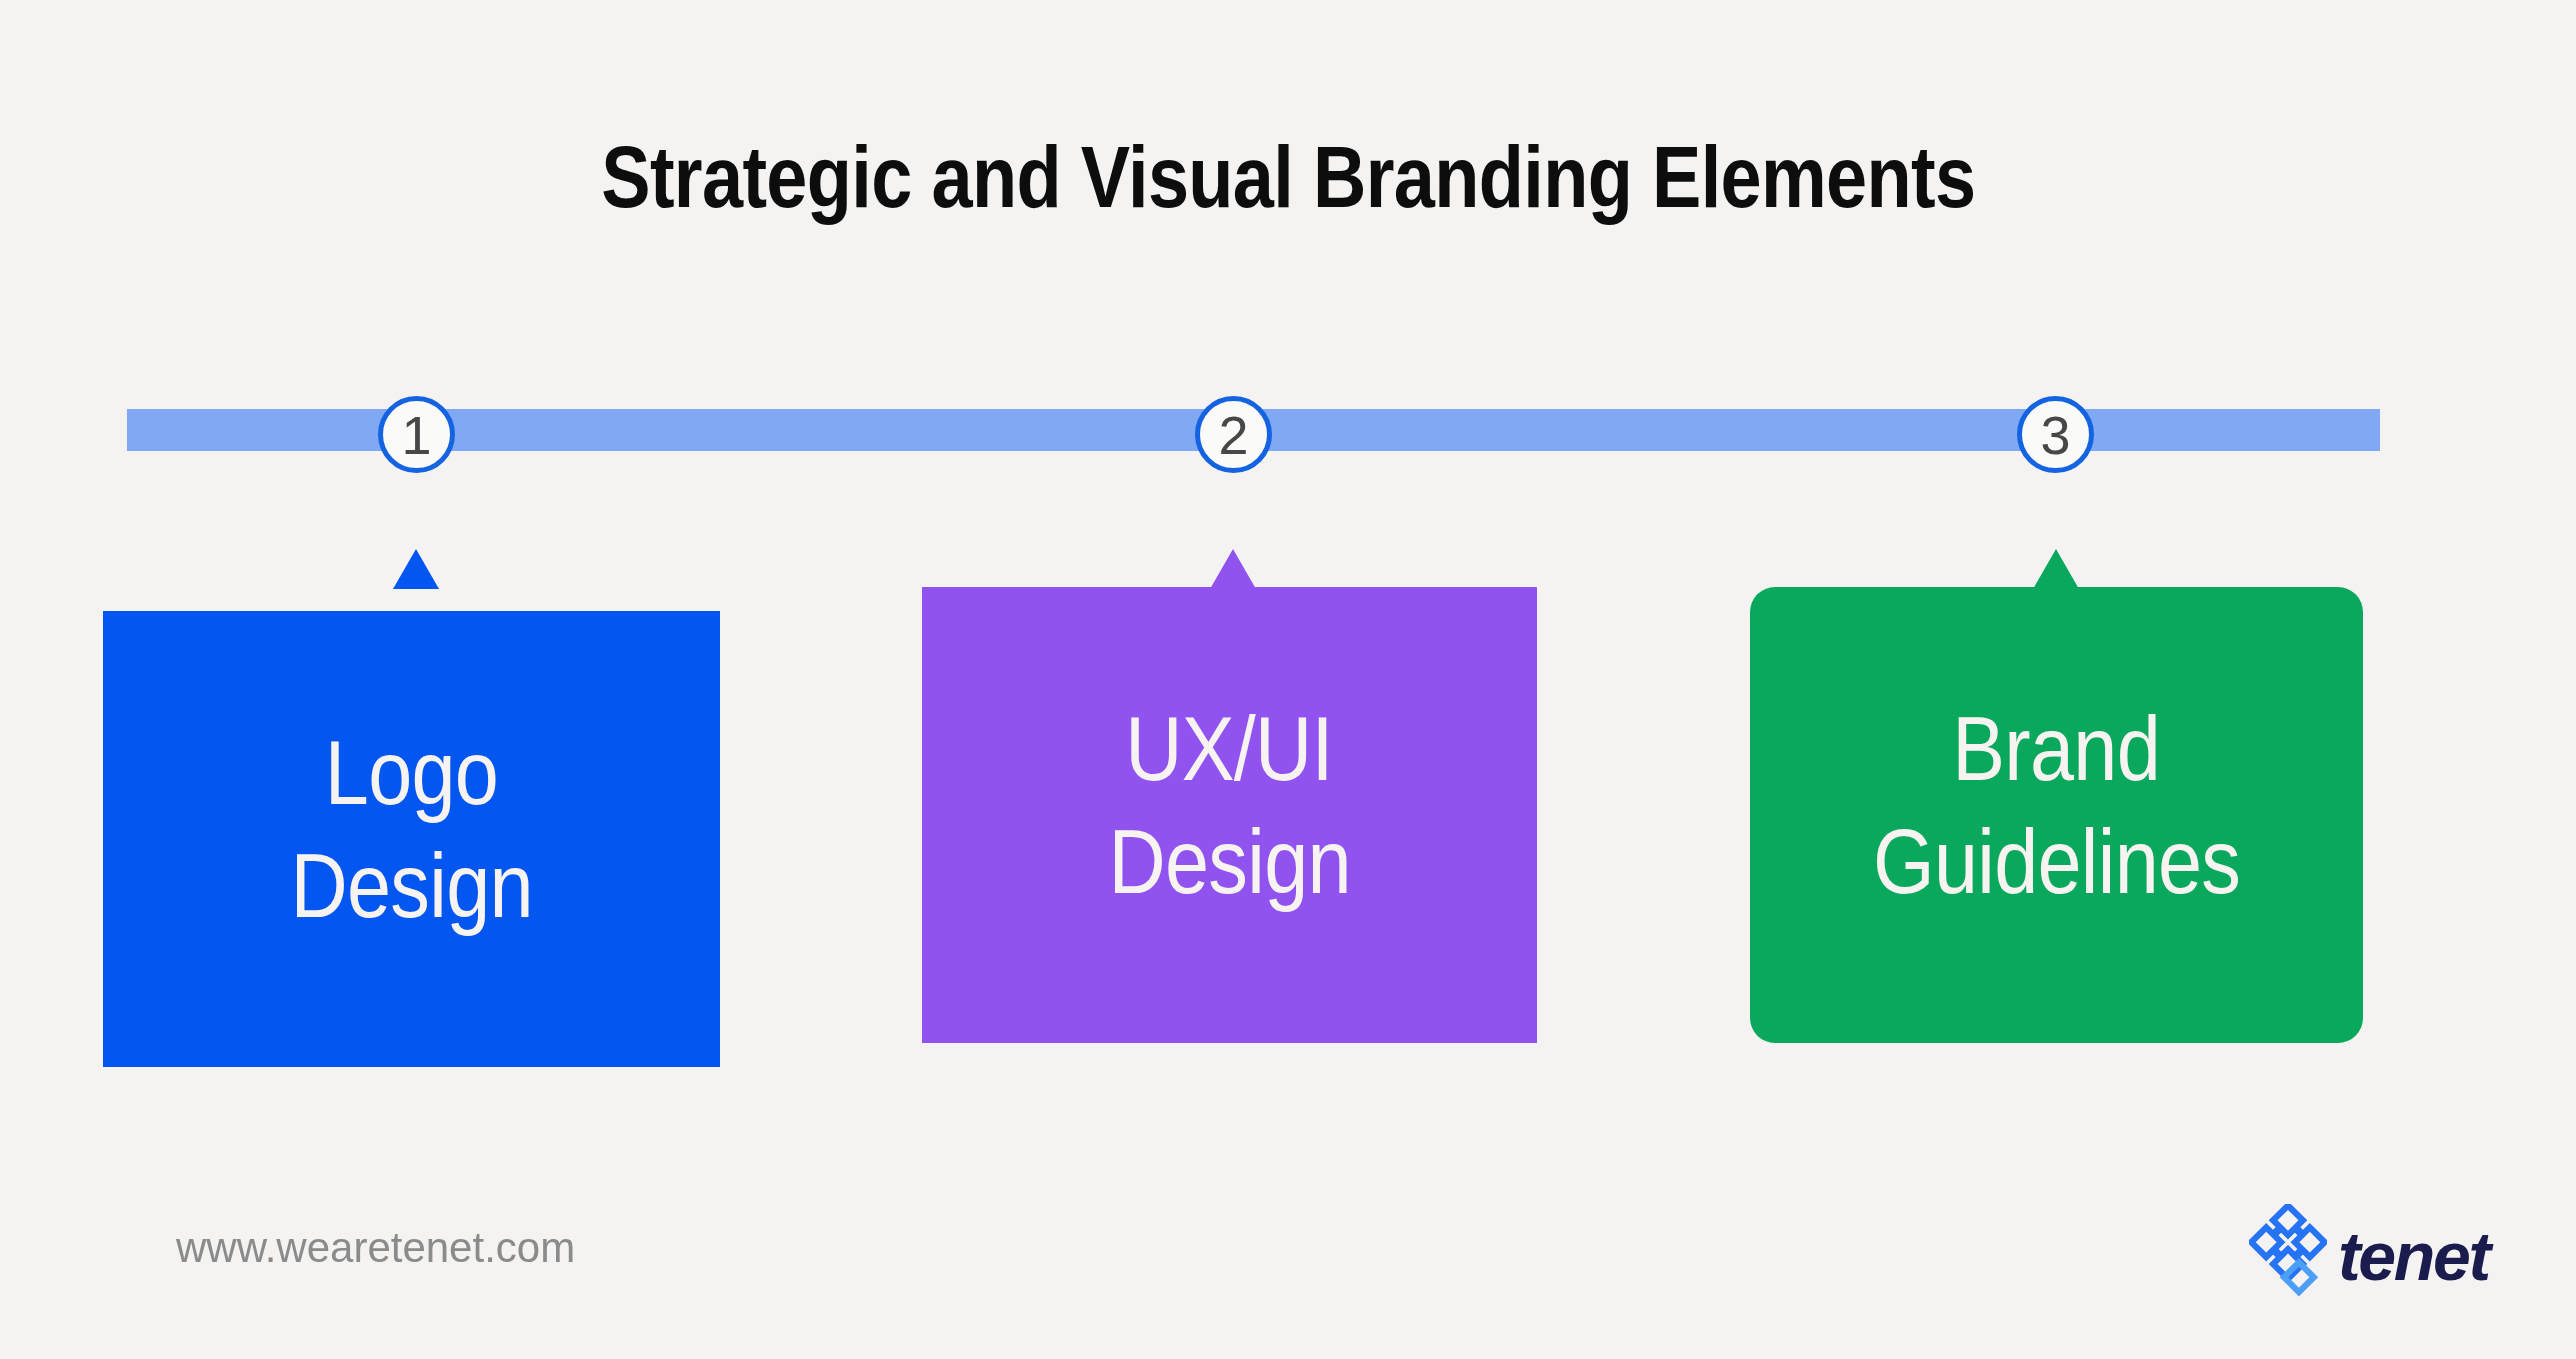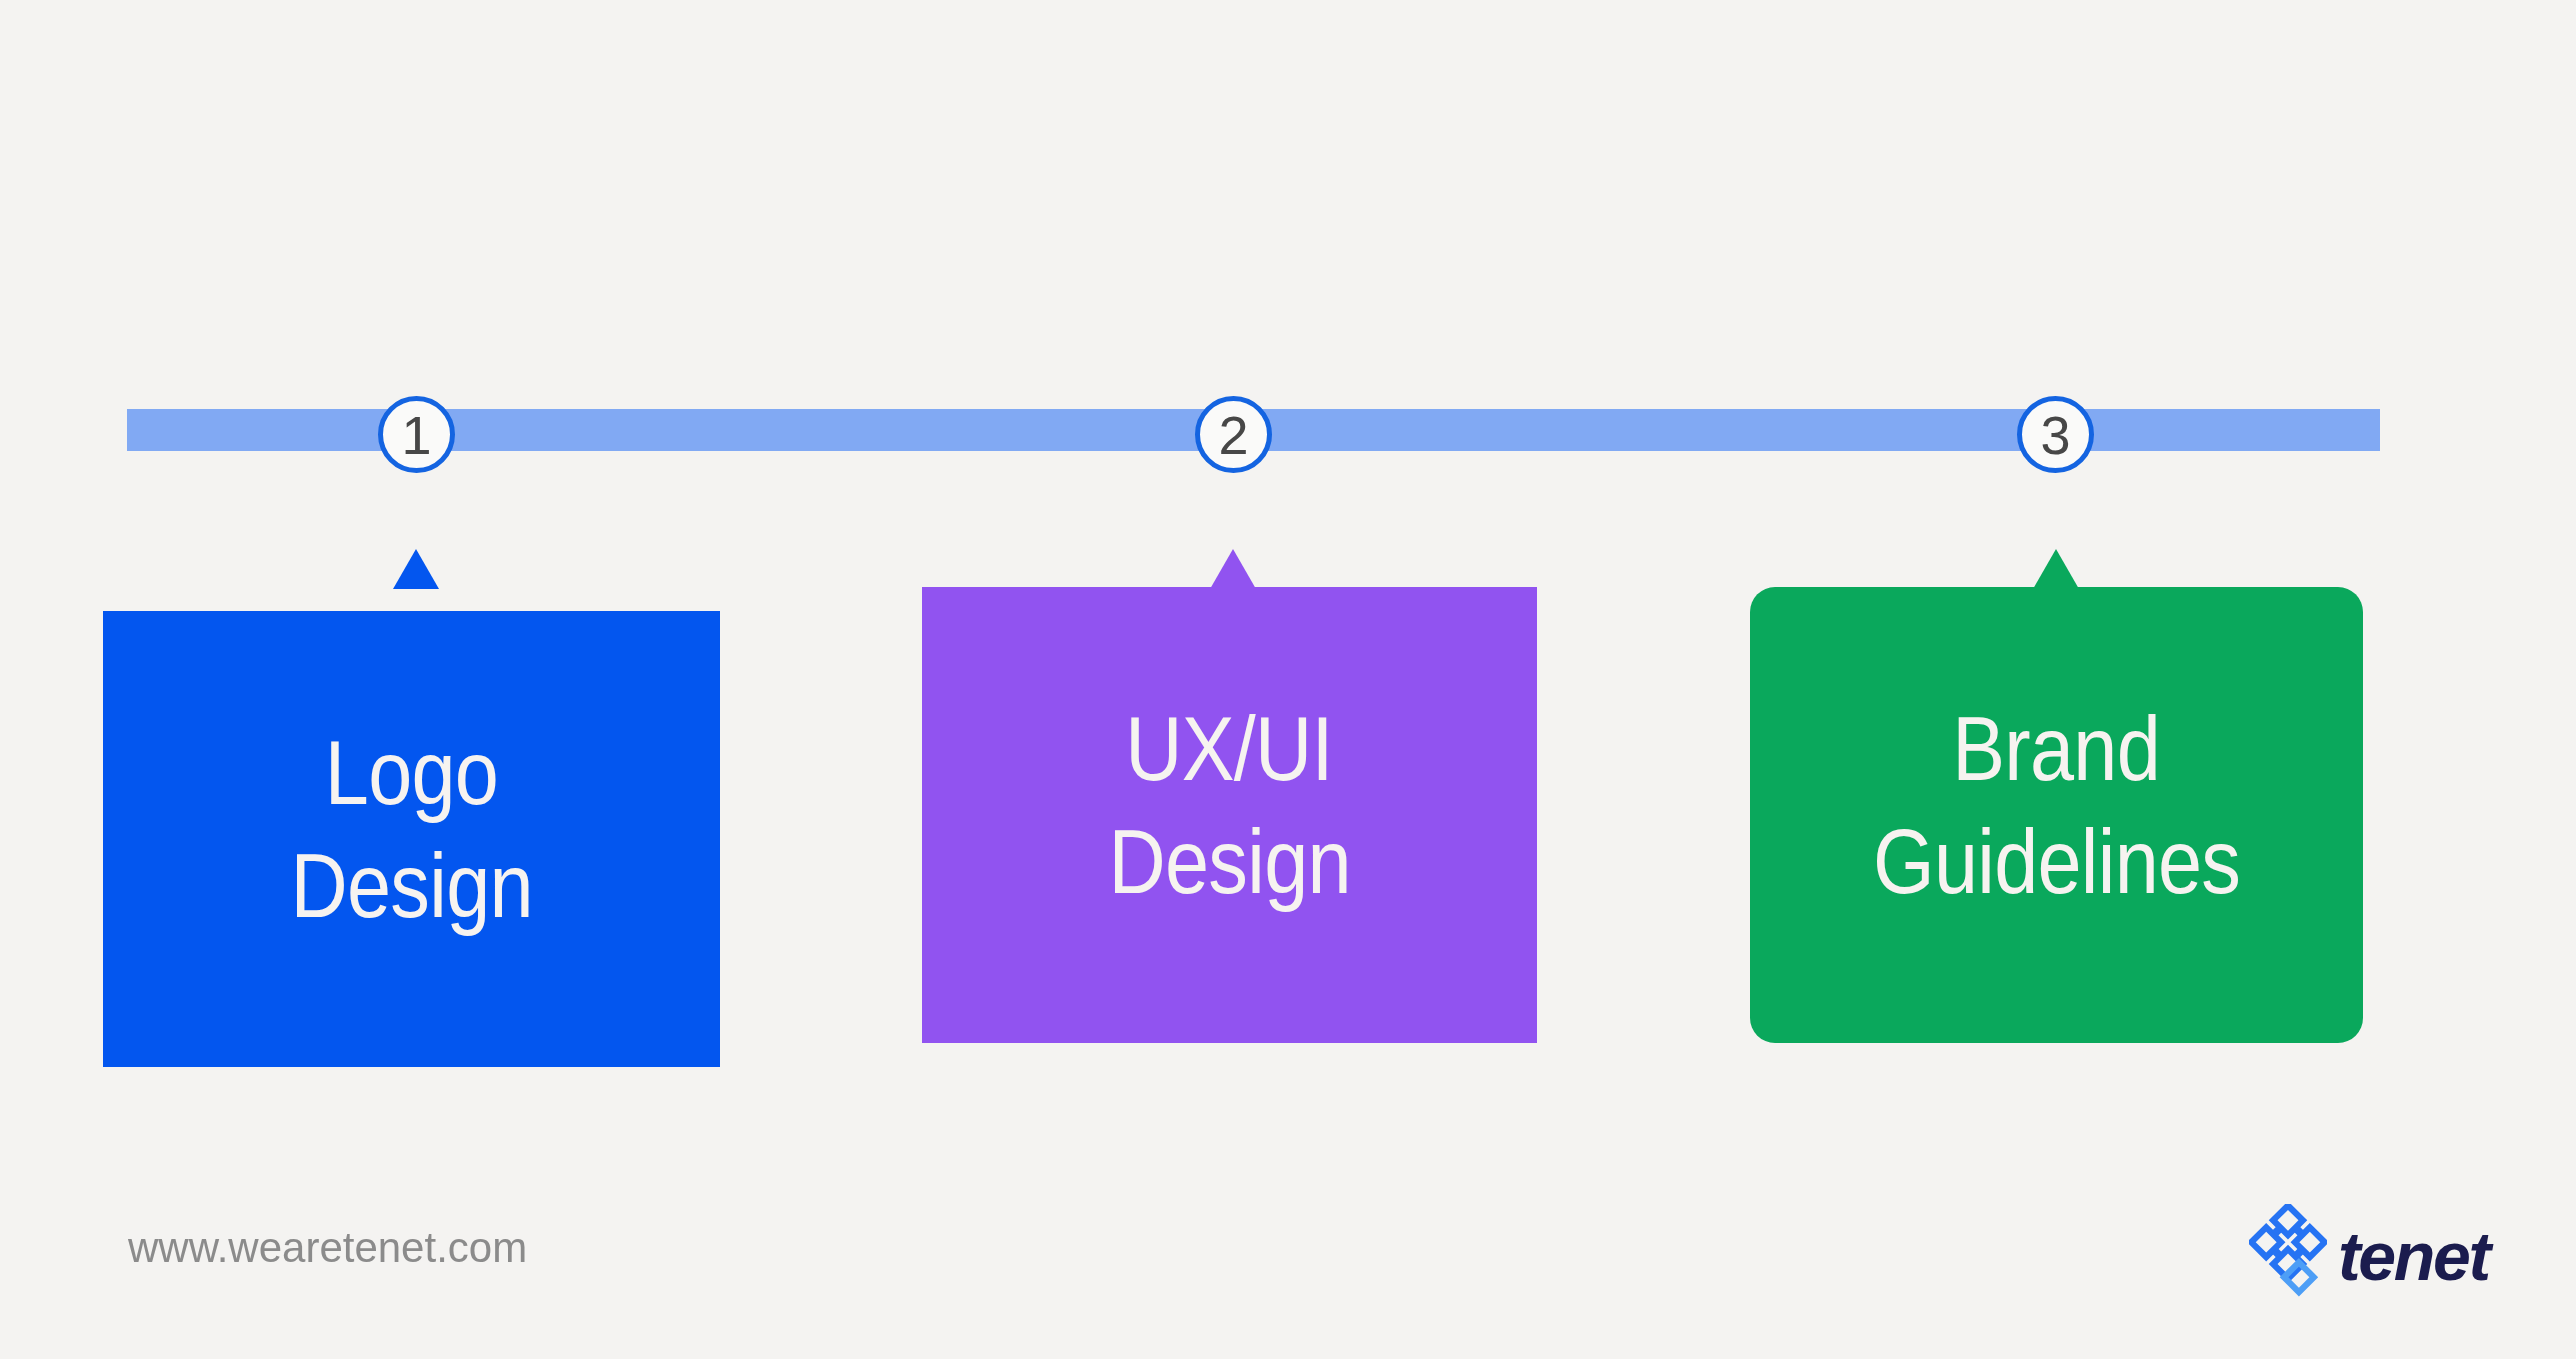--- a/index.html
+++ b/index.html
@@ -143,20 +143,23 @@
     letter-spacing: -2.3px;
     color: #1b1c4e;
     line-height: 1;
   }
 </style>
 </head>
 <body>
 
 <div class="canvas" style="background: rgb(244, 243, 241);">
 
+  <h1 class="title" style="color: rgb(13, 13, 13);">
+    <span class="squeeze">Strategic and Visual Branding Elements</span>
+  </h1>
 
   <div class="timeline-bar" style="background: rgb(129, 169, 243);"></div>
 
   <div class="step-circle c1" style="background: rgb(250, 250, 249); color: rgb(71, 71, 71); border-color: rgb(20, 100, 225);">
     <span>1</span>
   </div>
   <div class="step-circle c2" style="background: rgb(250, 250, 249); color: rgb(71, 71, 71); border-color: rgb(20, 100, 225);">
     <span>2</span>
   </div>
   <div class="step-circle c3" style="background: rgb(250, 250, 249); color: rgb(71, 71, 71); border-color: rgb(20, 100, 225);">
@@ -173,21 +176,21 @@
   </div>
   <div class="card b2" style="background: rgb(145, 83, 240); color: rgb(246, 243, 240);">
     <span class="line">UX/UI</span>
     <span class="line">Design</span>
   </div>
   <div class="card b3" style="background: rgb(10, 168, 92); color: rgb(246, 243, 240);">
     <span class="line">Brand</span>
     <span class="line">Guidelines</span>
   </div>
 
-  <div class="website" style="color: rgb(139, 139, 139);">www.wearetenet.com</div>
+  <div class="website" style="color: rgb(139, 139, 139); margin-left: 48px;">www.wearetenet.com</div>
 
   <div class="brand-lockup">
     <svg viewBox="0 0 100 122" xmlns="http://www.w3.org/2000/svg">
 
       <rect x="36.5" y="7.5" width="27" height="27" fill="none" stroke-width="8" transform="rotate(45 50 21)" stroke="#2673f3"></rect>
       <rect x="8.5" y="35.5" width="27" height="27" fill="none" stroke-width="8" transform="rotate(45 22 49)" stroke="#2673f3"></rect>
       <rect x="64.5" y="35.5" width="27" height="27" fill="none" stroke-width="8" transform="rotate(45 78 49)" stroke="#2673f3"></rect>
       <rect x="36.5" y="63.5" width="27" height="27" fill="none" stroke-width="8" transform="rotate(45 50 77)" stroke="#2673f3"></rect>
       <rect x="50.5" y="80.5" width="27" height="27" fill="none" stroke-width="8" transform="rotate(45 64 94)" stroke="#4d9ef6"></rect>
 

